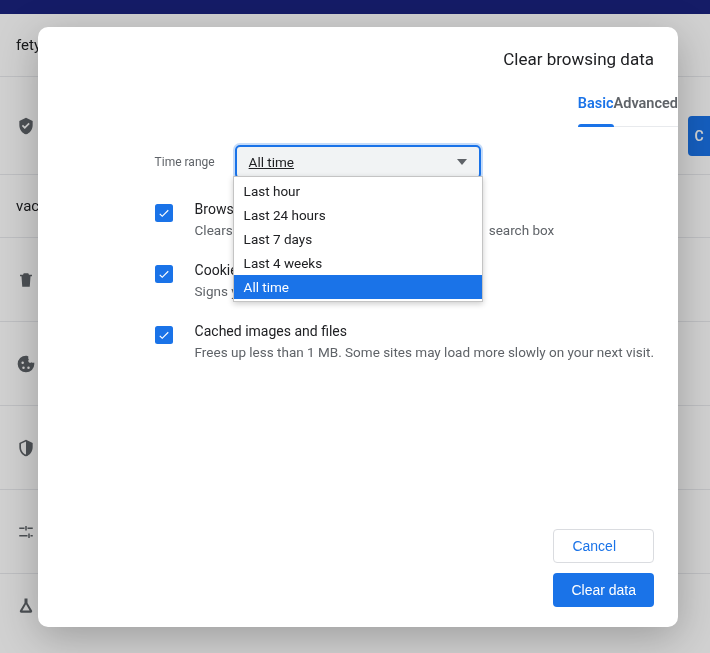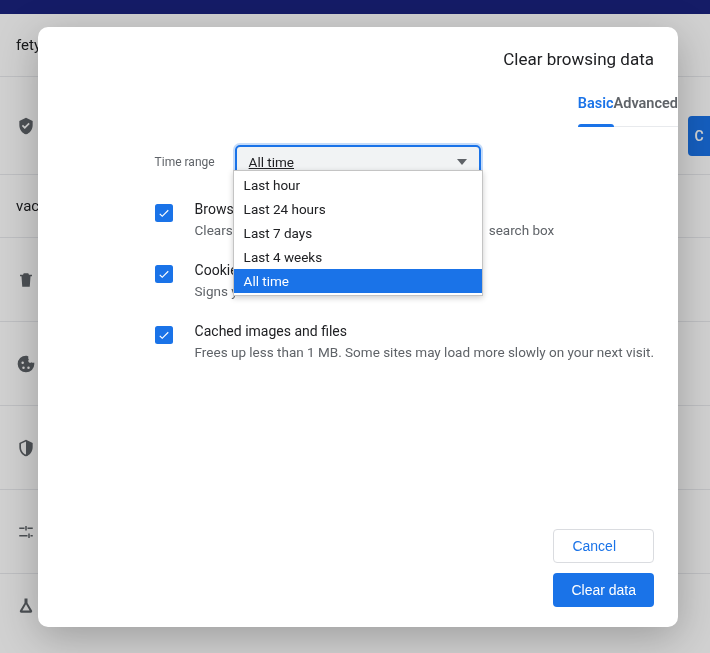--- a/index.html
+++ b/index.html
@@ -27,21 +27,21 @@
   .tab.active::after { content: ""; position: absolute; left: 0; right: 0; bottom: -1px; height: 3px; background: #1a73e8; border-radius: 3px 3px 0 0; }
 
   .body { padding: 18px 24px 0 24px; flex: 1; position: relative; }
 
   .range-row { display: flex; align-items: center; gap: 20px; margin-bottom: 22px; }
   .range-label { font-size: 12px; color: #5f6368; }
   .select-wrap { position: relative; text-decoration: underline; }
   .select { width: 246px; height: 34px; background: #f1f3f4; border: 2px solid #1a73e8; outline: 2px solid rgba(26,115,232,0.25); border-radius: 5px; display: flex; align-items: center; padding: 0 12px; font-size: 13.5px; color: #202124; cursor: pointer; justify-content: space-between; }
   .select .caret { border-top: 6px solid #5f6368; border-left: 5px solid transparent; border-right: 5px solid transparent; }
 
-  .dropdown { position: absolute; top: 25px; left: -2px; width: 250px; background: #fff; border: 1px solid #c4c4c4; box-shadow: 0 2px 6px rgba(0,0,0,0.2); z-index: 50; padding: 2px 0; }
+  .dropdown { position: absolute; top: 31px; left: -2px; width: 250px; background: #fff; border: 1px solid #c4c4c4; box-shadow: 0 2px 6px rgba(0,0,0,0.2); z-index: 50; padding: 2px 0; }
   .dropdown .opt { font-size: 13.5px; padding: 2px 10px; cursor: pointer; line-height: 20px; }
   .dropdown .opt.selected { background: #1a73e8; color: #fff; }
 
   .opt-row { display: flex; gap: 22px; margin-bottom: 22px; }
   .chk { width: 18px; height: 18px; background: #1a73e8; border-radius: 2.5px; flex-shrink: 0; display: flex; align-items: center; justify-content: center; margin-top: 3px; cursor: pointer; }
   .chk svg { display: block; }
   .opt-text .hd { font-size: 14px; color: #202124; margin-bottom: 4px; }
   .opt-text .sub { font-size: 13.5px; color: #5f6368; line-height: 1.4; }
   .opt-row.first .sub { overflow: visible; display: flex; }
   .opt-row.first .sub .gapfill { display:inline-block; width: 256px; }

